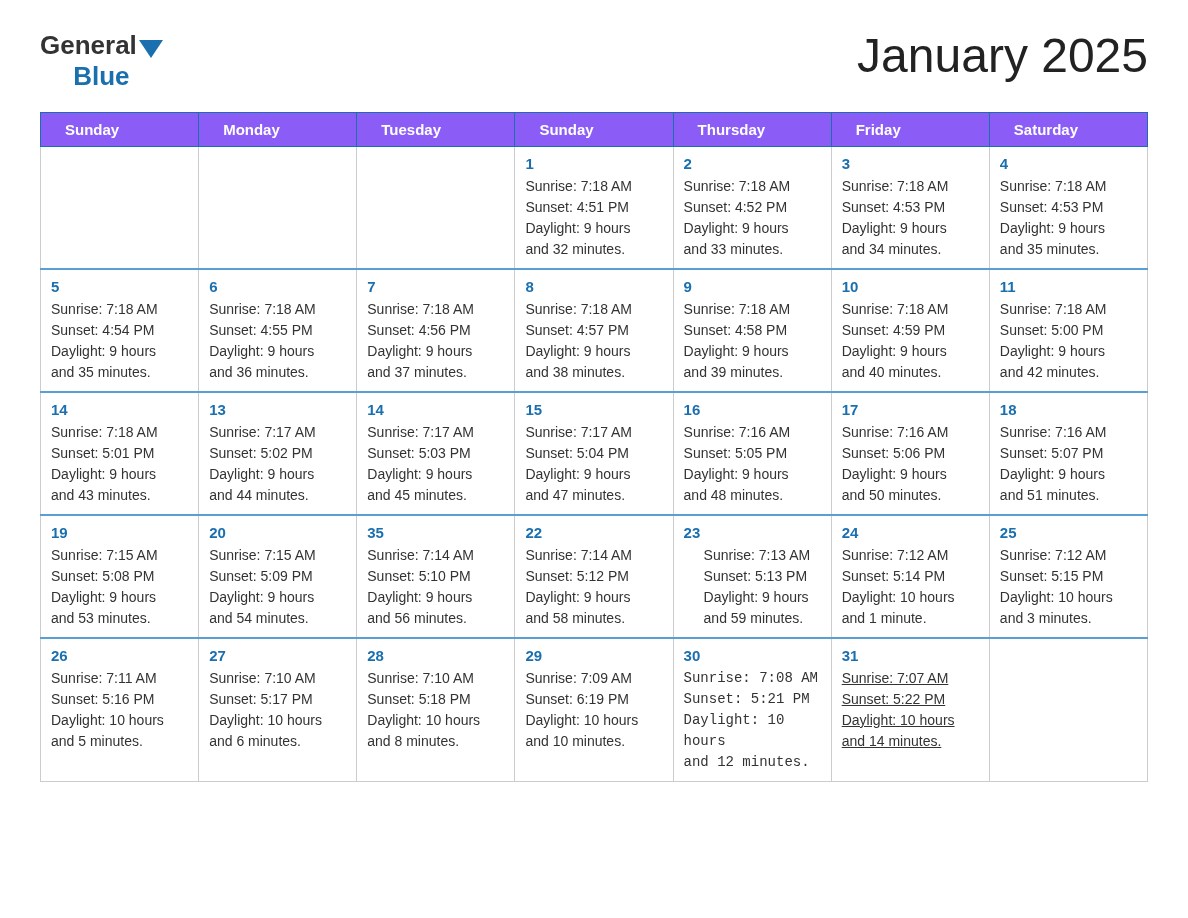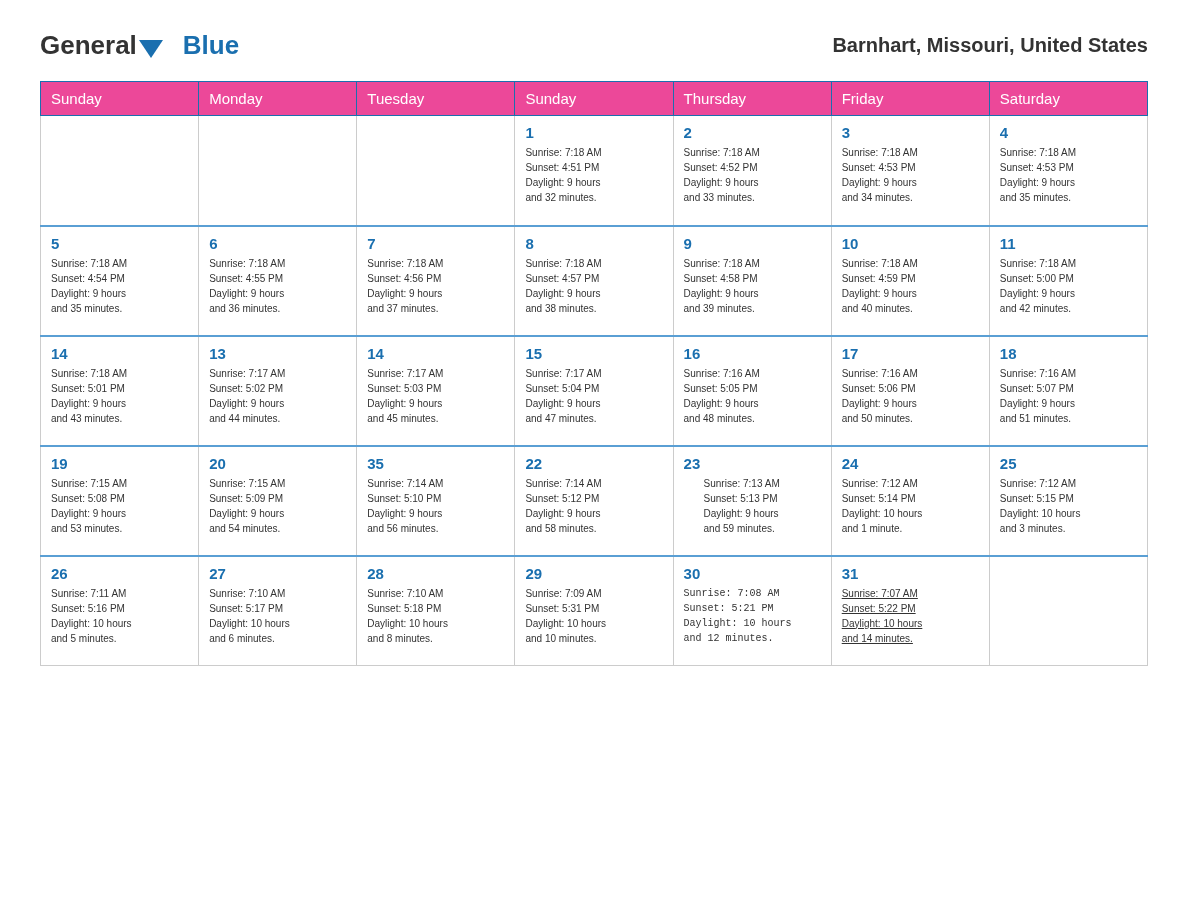--- a/index.html
+++ b/index.html
@@ -49,79 +49,78 @@
       font-weight: bold;
       color: #333;
       margin-top: 4px;
     }
     .calendar-table {
       width: 100%;
       border-collapse: collapse;
       table-layout: fixed;
     }
     .calendar-table thead tr th {
-      background-color: #ec4899;
+      background-color: #8b5cf6;
       color: #fff;
       font-size: 15px;
-      font-weight: normal;
-      padding: 8px 10px;
+      font-weight: bold;
+      padding: 8px 24px;
       text-align: left;
       border: 1px solid #1a6faf;
     }
     .calendar-table tbody tr td {
       vertical-align: top;
       border: 1px solid #ccc;
       padding: 8px 10px;
       font-size: 13px;
       color: #333;
       min-height: 90px;
       height: 110px;
     }
     .calendar-table tbody tr td .day-number {
       font-size: 15px;
       font-weight: bold;
       color: #1a6faf;
       display: block;
       margin-bottom: 4px;
     }
     .calendar-table tbody tr td .day-info {
-      font-size: 10px;
+      font-size: 14px;
       color: #333;
       line-height: 1.5;
     }
     .calendar-table tbody tr td.empty {
       background: #fff;
     }
     .calendar-table tbody tr:not(:last-child) td {
       border-bottom: 2px solid #5a9fd4;
     }
     .logo-wrap {
       display: flex;
-      flex-direction: row;
+      flex-direction: column;
       align-items: center;
-      gap: 20px;
     }
     .logo-row {
       display: flex;
       align-items: center;
     }
   </style>
 </head>
 <body>
 
 <div class="header">
   <div class="logo-wrap">
     <div class="logo-row">
       <span class="logo-text-general">General</span>
       <div class="logo-triangle"></div>
     </div>
     <span class="logo-text-blue">Blue</span>
   </div>
   <div class="title-block">
-    <div class="location-title">Barnhart, Missouri, United States</div>
+    <div class="month-title">January 2025</div>
   </div>
 </div>
 
 <table class="calendar-table">
   <thead>
     <tr>
     <th>Sunday</th>
         <th>Monday</th>
         <th>Tuesday</th>
         <th>Sunday</th>
@@ -335,21 +334,21 @@
         <td>
           <span class="day-number">28</span>
           <div class="day-info" style="white-space: pre-line;">Sunrise: 7:10 AM
 Sunset: 5:18 PM
 Daylight: 10 hours
 and 8 minutes.</div>
         </td>
         <td>
           <span class="day-number">29</span>
           <div class="day-info" style="white-space: pre-line;">Sunrise: 7:09 AM
-Sunset: 5:31 PM
+Sunset: 6:19 PM
 Daylight: 10 hours
 and 10 minutes.</div>
         </td>
         <td>
           <span class="day-number">30</span>
           <div class="day-info" style="white-space: pre-line; font-family: Liberation Mono, monospace;">Sunrise: 7:08 AM
 Sunset: 5:21 PM
 Daylight: 10 hours
 and 12 minutes.</div>
         </td>

